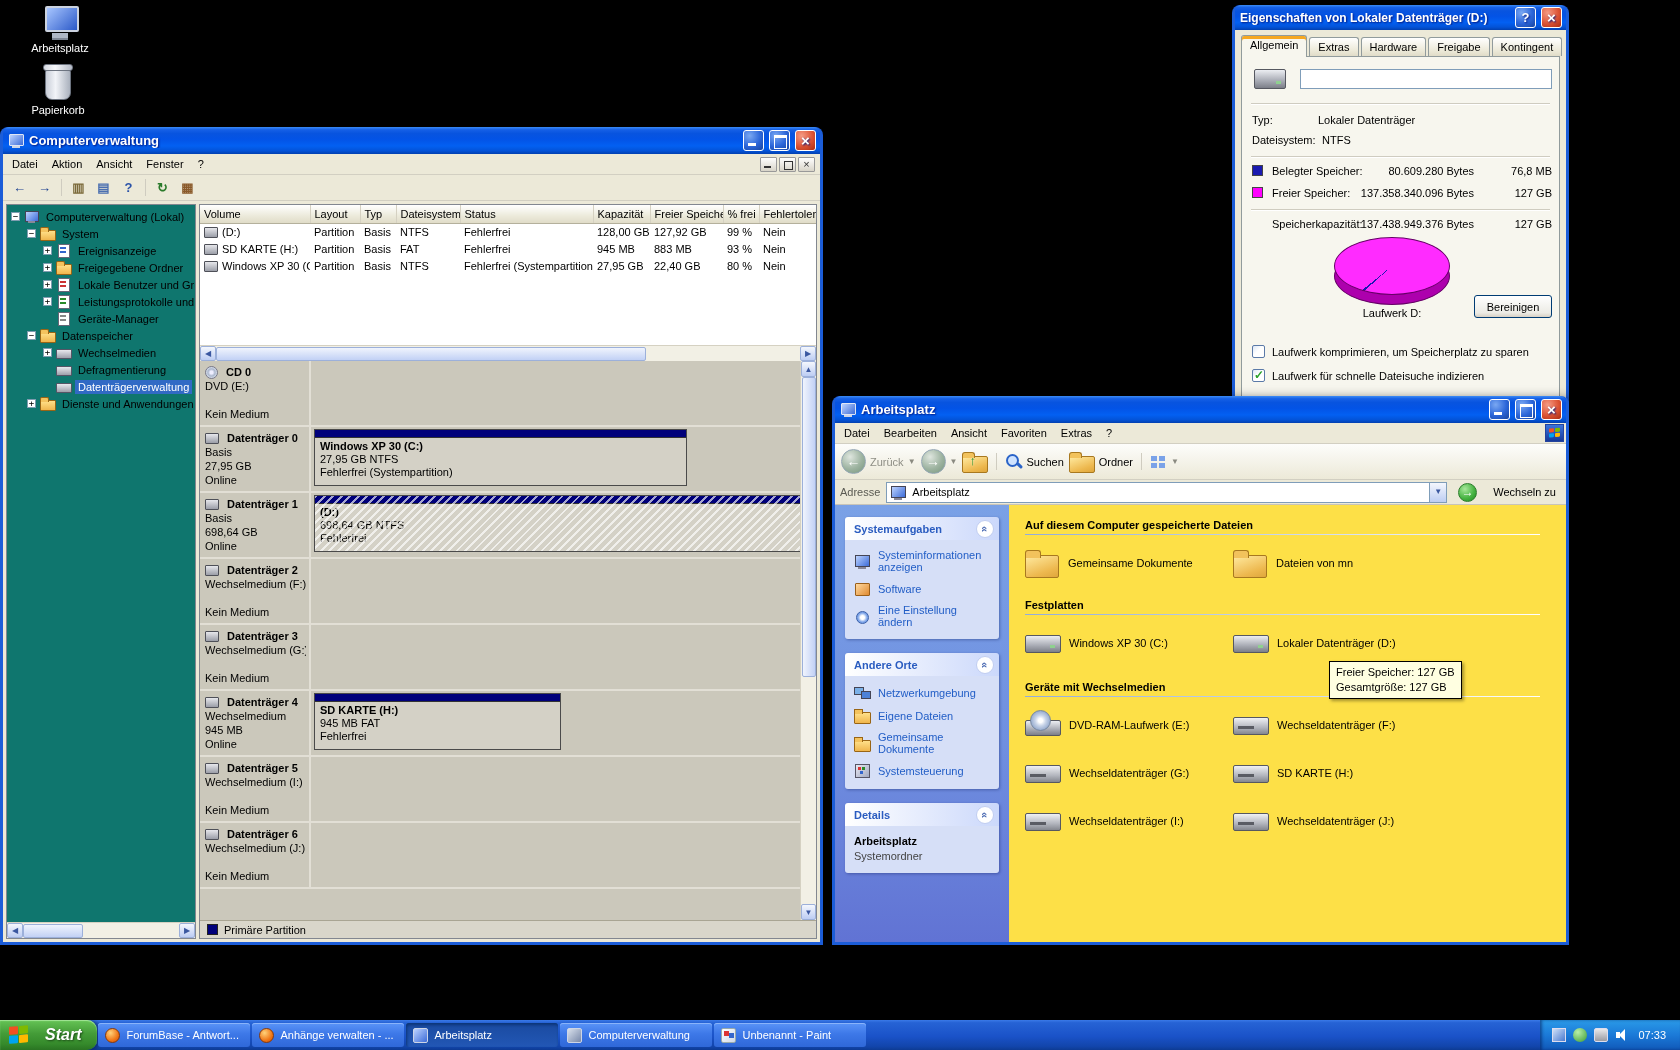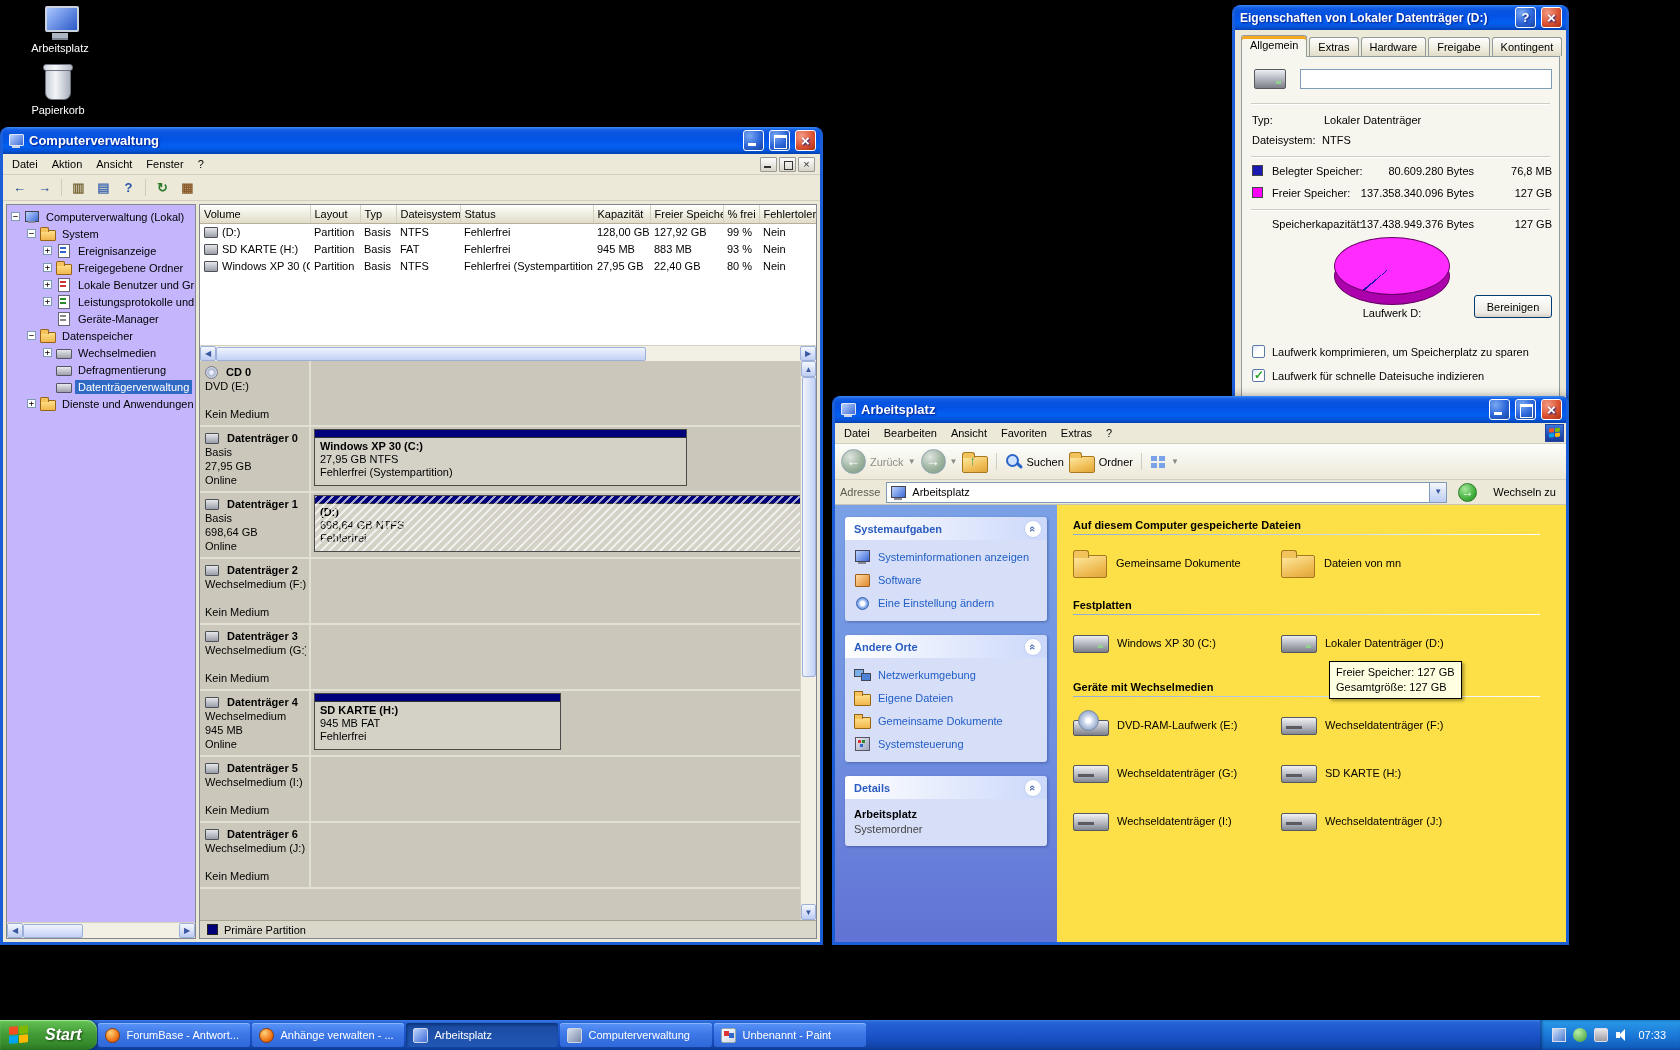--- a/index.html
+++ b/index.html
@@ -46,21 +46,21 @@
 .tb-fwd::before{content:"→"}
 .tb-tree::before{content:"▥";color:#7b6a3a}
 .tb-prop::before{content:"▤";color:#4a6fb0}
 .tb-help::before{content:"?";color:#2a52a8}
 .tb-refresh::before{content:"↻";color:#2a7a2a}
 .tb-action::before{content:"▦";color:#8a5a2a}
 .tbsep{width:1px;height:17px;background:#cfccc0;margin:0 3px}
 
 
 .cm-content{flex:1;display:flex;min-height:0;gap:3px;padding:3px}
-.cm-tree{width:190px;flex:none;background:#c4b5fd;border:1px solid #828790;display:flex;flex-direction:column;min-height:0}
+.cm-tree{width:190px;flex:none;background:#0f766e;border:1px solid #828790;display:flex;flex-direction:column;min-height:0}
 .tree-scroll{flex:1;overflow:hidden;padding:3px 0 0 0}
 .titem{height:17px;display:flex;align-items:center;gap:4px;white-space:nowrap;overflow:hidden}
 .lvl0{padding-left:4px}.lvl1{padding-left:20px}.lvl2{padding-left:36px}
 .pm{width:9px;height:9px;flex:none;border:1px solid #7e9cb0;background:#fff;position:relative}
 .pm::before{position:absolute;inset:0;text-align:center;line-height:7px;font-size:9px;font-family:"DejaVu Sans Mono",monospace;color:#000}
 .pm.plus::before{content:"+"}
 .pm.minus::before{content:"−"}
 .pm.none{visibility:hidden}
 .tlabel{padding:1px 3px}
 .tlabel.sel{background:#316ac5;color:#fff}
@@ -140,21 +140,21 @@
 .tlabel2{color:#000}
 .addrbar{height:25px;flex:none;display:flex;align-items:center;gap:6px;padding:0 5px;background:#ece9d8;border-bottom:1px solid #c8c4b8}
 .addr-label{color:#5a5a52}
 .addr-box{flex:1;height:21px;background:#fff;border:1px solid #7f9db9;display:flex;align-items:center;gap:5px;padding:0 0 0 3px}
 .addr-box .txt{flex:1}
 .addr-drop{width:17px;height:19px;flex:none;border-left:1px solid #7f9db9;background:linear-gradient(#f4f7fd,#bdcdf3);text-align:center;line-height:18px;font-size:8px;color:#3a57a0}
 .gobtn{display:flex;align-items:center;gap:16px;padding:0 5px}
 .gocirc{width:19px;height:19px;border-radius:50%;border:1px solid #2c7d2c;background:radial-gradient(circle at 35% 30%,#a8e89c,#49b545 55%,#1c8a1c);position:relative;flex:none}
 .gocirc::before{content:"→";position:absolute;inset:0;text-align:center;line-height:17px;color:#fff;font-weight:700;font-size:12px}
 .ap-body{flex:1;display:flex;min-height:0}
-.sidebar{width:222px;flex:none;background:linear-gradient(180deg,#7aa1e6 0%,#6f8fe0 55%,#6173d4 100%);padding:12px 10px 8px;overflow:hidden}
+.sidebar{width:174px;flex:none;background:linear-gradient(180deg,#7aa1e6 0%,#6f8fe0 55%,#6173d4 100%);padding:12px 10px 8px;overflow:hidden}
 .panel{border-radius:3px;overflow:hidden;margin-bottom:14px;box-shadow:1px 1px 3px rgba(10,20,80,.35)}
 .panel-h{height:23px;background:linear-gradient(90deg,#fff,#cbd8fb);display:flex;align-items:center;justify-content:space-between;padding:0 5px 0 9px;color:#2a5cc0;font-weight:700}
 .chev{width:18px;height:18px;border-radius:50%;background:#fff;border:1px solid #c0cdf0;color:#4e6db4;display:flex;align-items:center;justify-content:center;flex:none}
 .chev::before{content:"«";transform:rotate(90deg);font-weight:700;font-size:11px}
 .panel-b{background:#d6dff7;padding:9px 9px 11px;display:flex;flex-direction:column;gap:8px}
 .plink{display:flex;align-items:center;gap:7px;color:#215dc6}
 .i16{width:17px;height:15px;flex:none;position:relative}
 .i16-comp::before{content:"";position:absolute;left:1px;top:1px;width:13px;height:10px;border:1px solid #445;background:linear-gradient(135deg,#bcd3ff,#3d6cd8)}
 .i16-comp::after{content:"";position:absolute;left:4px;bottom:0;width:8px;height:2px;background:#889}
 .i16-box::before{content:"";position:absolute;left:1px;top:2px;width:13px;height:11px;background:linear-gradient(135deg,#ffd9a0,#e08a30);border:1px solid #9a5f1a;border-radius:1px}
@@ -556,21 +556,21 @@
       <span class="tab">Extras</span>
       <span class="tab">Hardware</span>
       <span class="tab">Freigabe</span>
       <span class="tab">Kontingent</span>
     </div>
     <div class="tabpage">
       <span class="i-hddbig" style="left:12px;top:12px"></span>
       <input class="pinput" style="left: 58px; top: 12px; width: 252px;" value="">
       <div class="psep" style="top:46px"></div>
       <span class="plab" style="left:10px;top:57px">Typ:</span>
-      <span class="plab" style="left:82px;top:57px">Lokaler Datenträger</span>
+      <span class="plab" style="left:76px;top:57px">Lokaler Datenträger</span>
       <span class="plab" style="left:10px;top:77px">Dateisystem:</span>
       <span class="plab" style="left:80px;top:77px">NTFS</span>
       <div class="psep" style="top:99px"></div>
       <span class="sq" style="left:10px;top:108px;background:#1a1ab0"></span>
       <span class="plab" style="left:30px;top:108px">Belegter Speicher:</span>
       <span class="rblock" style="left:118px;top:108px;width:114px">80.609.280 Bytes</span>
       <span class="rblock" style="left:240px;top:108px;width:70px">76,8 MB</span>
       <span class="sq" style="left:10px;top:130px;background:#ff00ff"></span>
       <span class="plab" style="left:30px;top:130px">Freier Speicher:</span>
       <span class="rblock" style="left:98px;top:130px;width:134px">137.358.340.096 Bytes</span>

